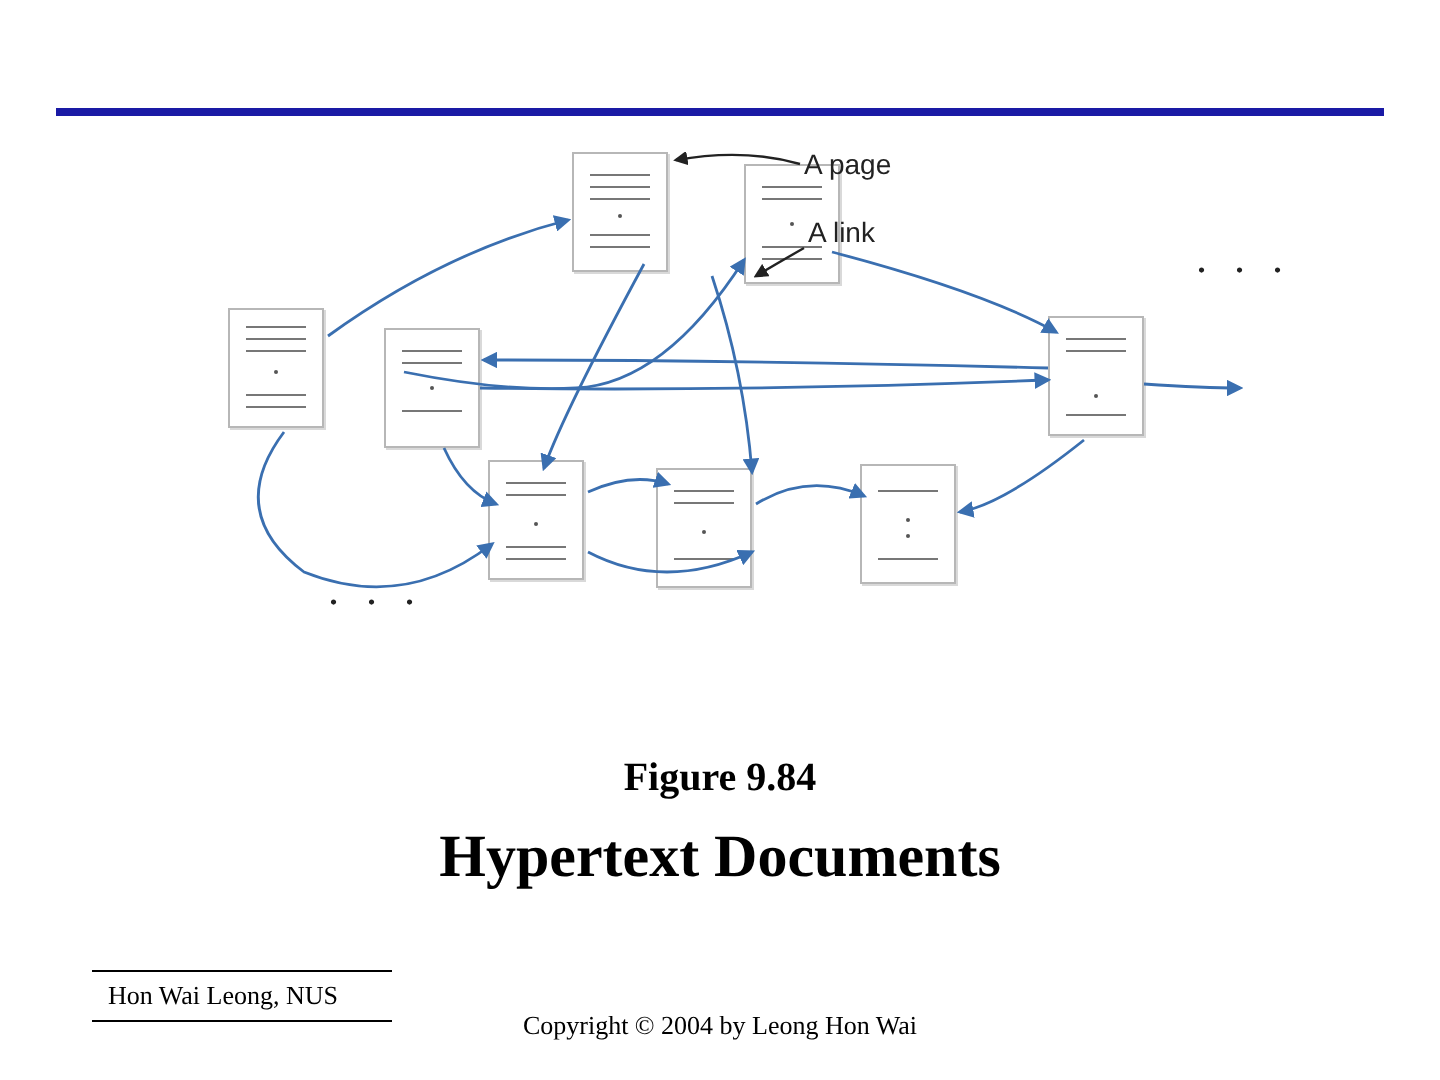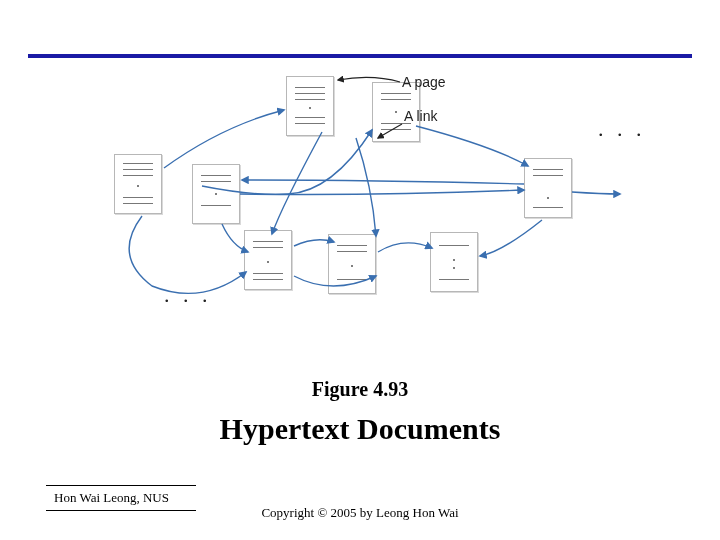--- a/index.html
+++ b/index.html
@@ -110,18 +110,18 @@
       <path d="M222,200 Q260,220 304,200" stroke="#3a6fb0" stroke-width="1.4" fill="none" marker-end="url(#ah)"></path>
       <path d="M306,176 Q332,160 360,172" stroke="#3a6fb0" stroke-width="1.4" fill="none" marker-end="url(#ah)"></path>
       <path d="M284,62 Q300,110 304,160" stroke="#3a6fb0" stroke-width="1.4" fill="none" marker-end="url(#ah)"></path>
       <path d="M250,56 Q210,130 200,158" stroke="#3a6fb0" stroke-width="1.4" fill="none" marker-end="url(#ah)"></path>
       <path d="M344,50 Q420,70 456,90" stroke="#3a6fb0" stroke-width="1.4" fill="none" marker-end="url(#ah)"></path>
       <path d="M470,144 Q430,176 408,180" stroke="#3a6fb0" stroke-width="1.4" fill="none" marker-end="url(#ah)"></path>
       <path d="M500,116 Q530,118 548,118" stroke="#3a6fb0" stroke-width="1.4" fill="none" marker-end="url(#ah)"></path>
     </svg>
   </div>
 
-  <div class="caption-num">Figure 4.93</div>
+  <div class="caption-num">Figure 9.84</div>
   <div class="caption-title">Hypertext Documents</div>
 
   <div class="footer-author-box">Hon Wai Leong, NUS</div>
-  <div class="footer-copy">Copyright © 2005 by Leong Hon Wai</div>
+  <div class="footer-copy">Copyright © 2004 by Leong Hon Wai</div>
 </div>
 
 </body></html>

